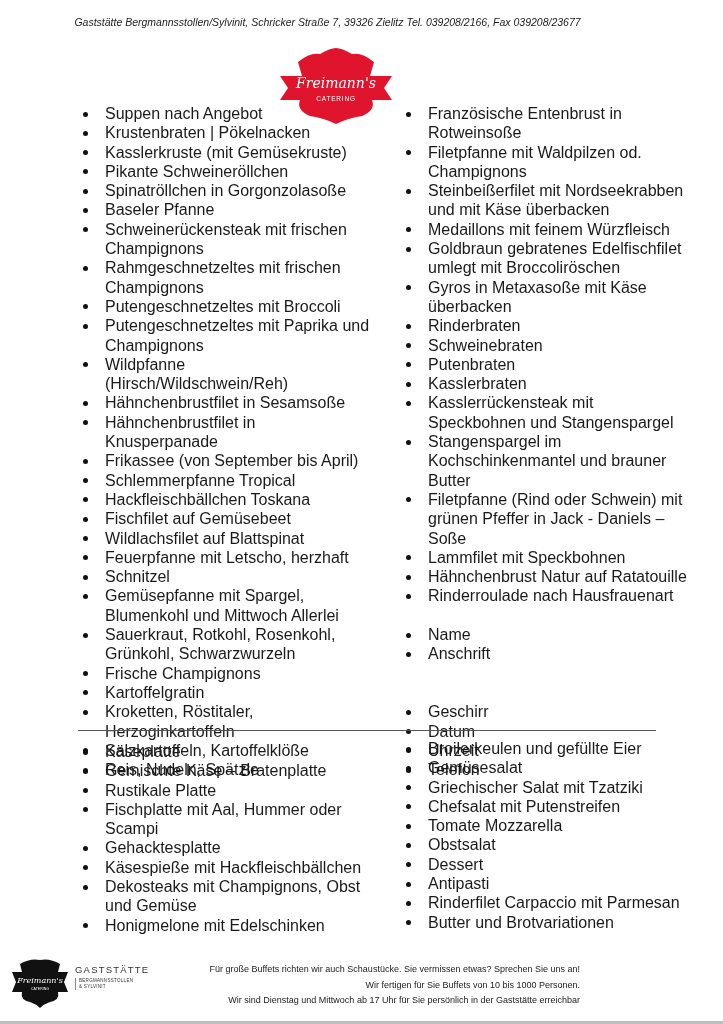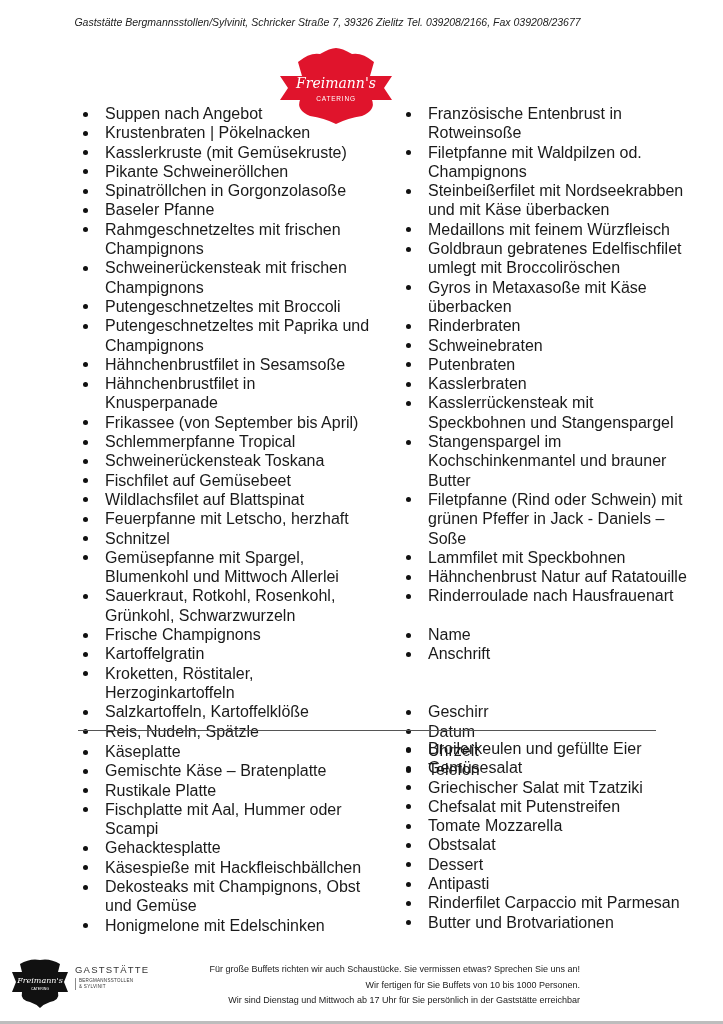--- a/index.html
+++ b/index.html
@@ -42,29 +42,30 @@
   </svg>
 </div>
 
 <ul class="col" id="list-top-left">
     <li>Suppen nach Angebot</li>
     <li>Krustenbraten | Pökelnacken</li>
     <li>Kasslerkruste (mit Gemüsekruste)</li>
     <li>Pikante Schweineröllchen</li>
     <li>Spinatröllchen in Gorgonzolasoße</li>
     <li>Baseler Pfanne</li>
+    <li>Schweinerückensteak mit frischen Champignons</li>
     <li>Rahmgeschnetzeltes mit frischen Champignons</li>
-    <li>Schweinerückensteak mit frischen Champignons</li>
     <li>Putengeschnetzeltes mit Broccoli</li>
     <li>Putengeschnetzeltes mit Paprika und Champignons</li>
+    <li>Wildpfanne (Hirsch/Wildschwein/Reh)</li>
     <li>Hähnchenbrustfilet in Sesamsoße</li>
     <li>Hähnchenbrustfilet in Knusperpanade</li>
     <li>Frikassee (von September bis April)</li>
     <li>Schlemmerpfanne Tropical</li>
-    <li>Schweinerückensteak Toskana</li>
+    <li>Hackfleischbällchen Toskana</li>
     <li>Fischfilet auf Gemüsebeet</li>
     <li>Wildlachsfilet auf Blattspinat</li>
     <li>Feuerpfanne mit Letscho, herzhaft</li>
     <li>Schnitzel</li>
     <li>Gemüsepfanne mit Spargel, Blumenkohl und Mittwoch Allerlei</li>
     <li>Sauerkraut, Rotkohl, Rosenkohl, Grünkohl, Schwarzwurzeln</li>
     <li>Frische Champignons</li>
     <li>Kartoffelgratin</li>
     <li>Kroketten, Röstitaler, Herzoginkartoffeln</li>
     <li>Salzkartoffeln, Kartoffelklöße</li>

